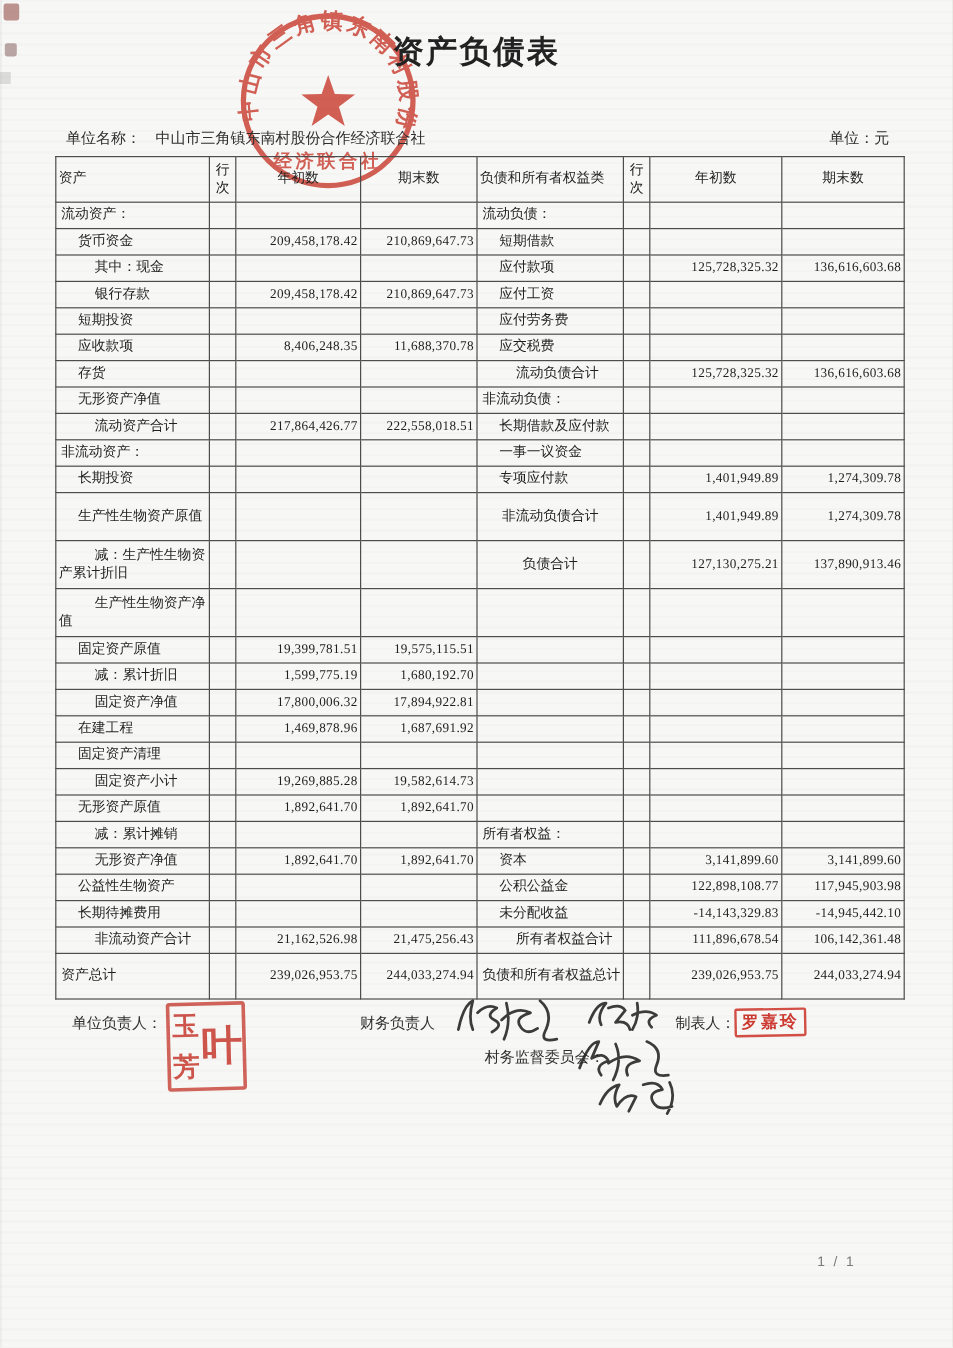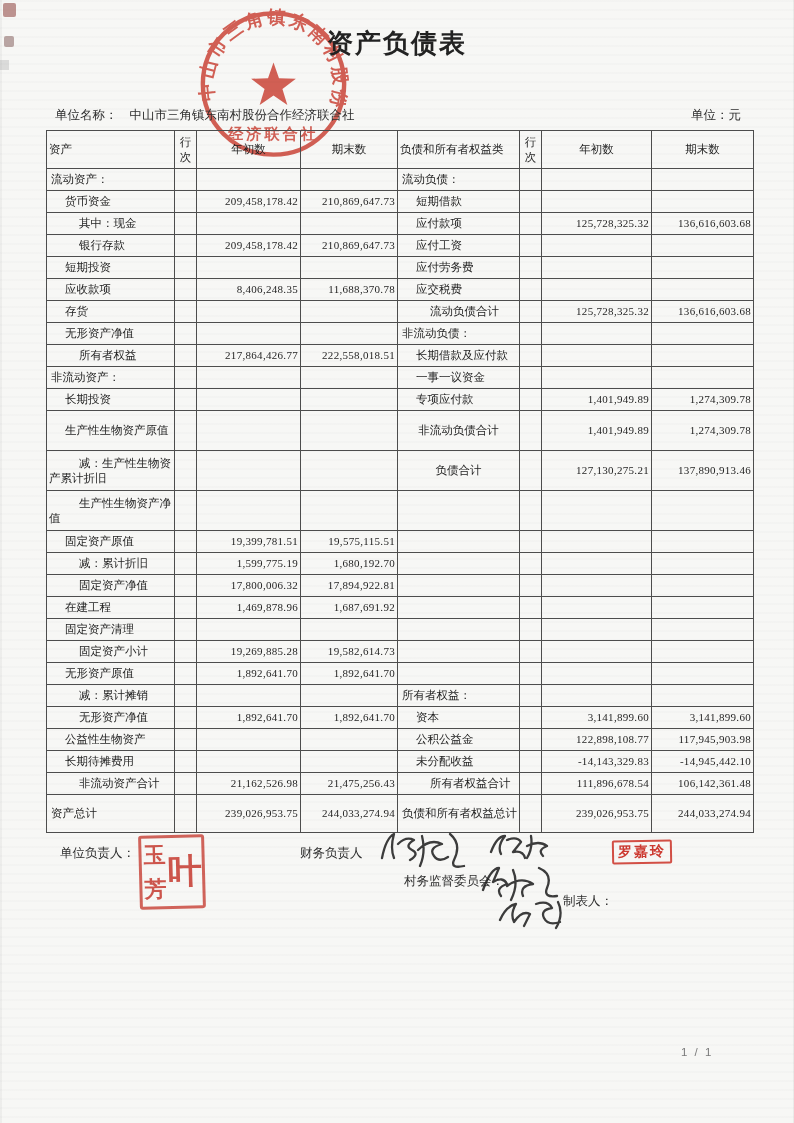--- a/index.html
+++ b/index.html
@@ -230,21 +230,21 @@
           <td class="lbl ind1">无形资产净值</td>
           <td class="rn"></td>
           <td class="num"></td>
           <td class="num"></td>
           <td class="lbl ind0">非流动负债：</td>
           <td class="rn"></td>
           <td class="num"></td>
           <td class="num"></td>
         </tr>
         <tr>
-          <td class="lbl ind2">所有者权益</td>
+          <td class="lbl ind2">流动资产合计</td>
           <td class="rn"></td>
           <td class="num">217,864,426.77</td>
           <td class="num">222,558,018.51</td>
           <td class="lbl ind1">长期借款及应付款</td>
           <td class="rn"></td>
           <td class="num"></td>
           <td class="num"></td>
         </tr>
         <tr>
           <td class="lbl ind0">非流动资产：</td>
@@ -450,18 +450,18 @@
   <svg class="sig" style="left:483px;top:828px;" width="74" height="40" viewBox="0 0 74 40">
     <path d="M8,24 q6,-16 14,-16 q-8,10 -4,18 M24,12 q10,-4 14,2 l-8,10 q10,-2 12,6 M48,8 q2,12 -4,22 M44,18 q12,-6 20,0 q-10,4 -4,10"></path>
   </svg>
   <svg class="sig" style="left:477px;top:860px;" width="86" height="46" viewBox="0 0 86 46">
     <path d="M6,30 q8,-22 16,-22 l-6,14 q10,-6 14,2 q-12,4 -6,12 M36,10 q6,14 -2,30 M30,26 q14,-10 26,-2 q-14,2 -10,12 M62,8 q14,6 8,20 q-4,10 10,8"></path>
   </svg>
   <svg class="sig" style="left:492px;top:892px;" width="80" height="46" viewBox="0 0 80 46">
     <path d="M8,28 q6,-14 16,-16 q-6,10 -2,18 q8,-12 16,-8 l-6,12 M44,12 q12,-4 16,4 q-12,2 -8,10 q4,8 16,4 M66,10 q6,12 -2,26"></path>
   </svg>
 
-  <span class="sig-label" style="left:563px;top:845px;margin-top:48px;">制表人：</span>
+  <span class="sig-label" style="left:563px;top:845px;">制表人：</span>
   <span class="stamp-name">罗嘉玲</span>
 
   <div class="page-number">1 / 1</div>
 
 </div>
 
 </body></html>

